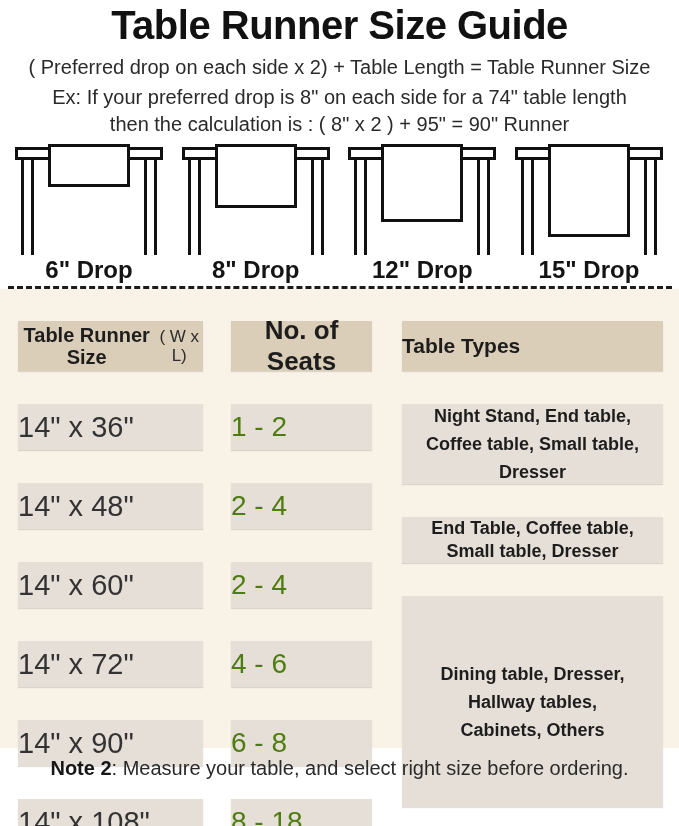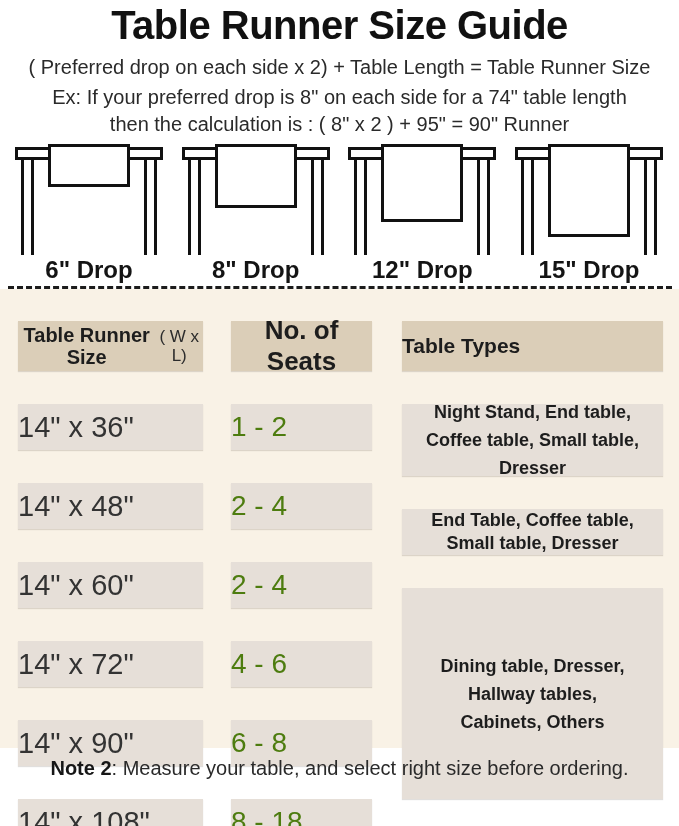--- a/index.html
+++ b/index.html
@@ -64,21 +64,21 @@
   }
   .hdr1-line1{font-size:20px;line-height:22px;font-weight:700;}
   .hdr1-line2{font-size:17px;line-height:19px;font-weight:400;color:#2c2c2c;}
   .hdr-seats{font-size:26px;}
   .hdr-types{font-size:21px;}
   .size{font-size:29px;color:#333;}
   .seats{font-size:28px;color:#4d7c0f;}
   .types{
     font-size:18px;font-weight:700;color:#1d1d1d;line-height:28px;
   }
-  .tA{height:72px;padding:0 23px;}
+  .tA{height:80px;padding:0 23px;}
   .tB{height:46px;line-height:23px;padding:0 4px;}
   .tC{height:211px;padding:0 38px;}
 
   
   .notes{padding-top:7px;text-align:center;}
   .notes p{margin:0 auto 1px;width:679px;font-size:20px;line-height:27px;color:#2a2a2a;}
   .notes b{font-weight:700;color:#161616;}
 </style>
 </head>
 <body>

